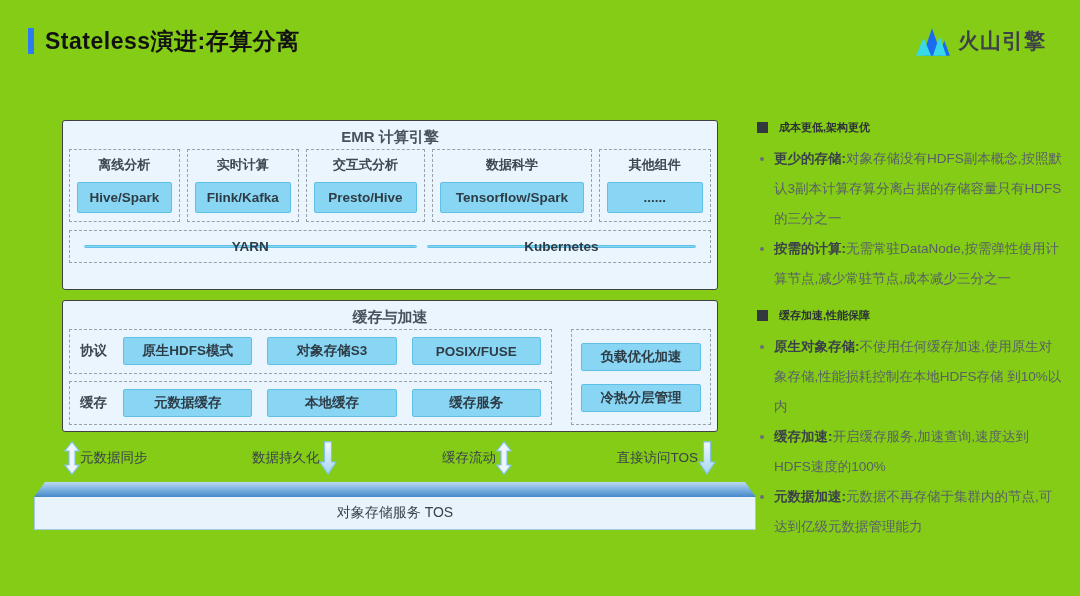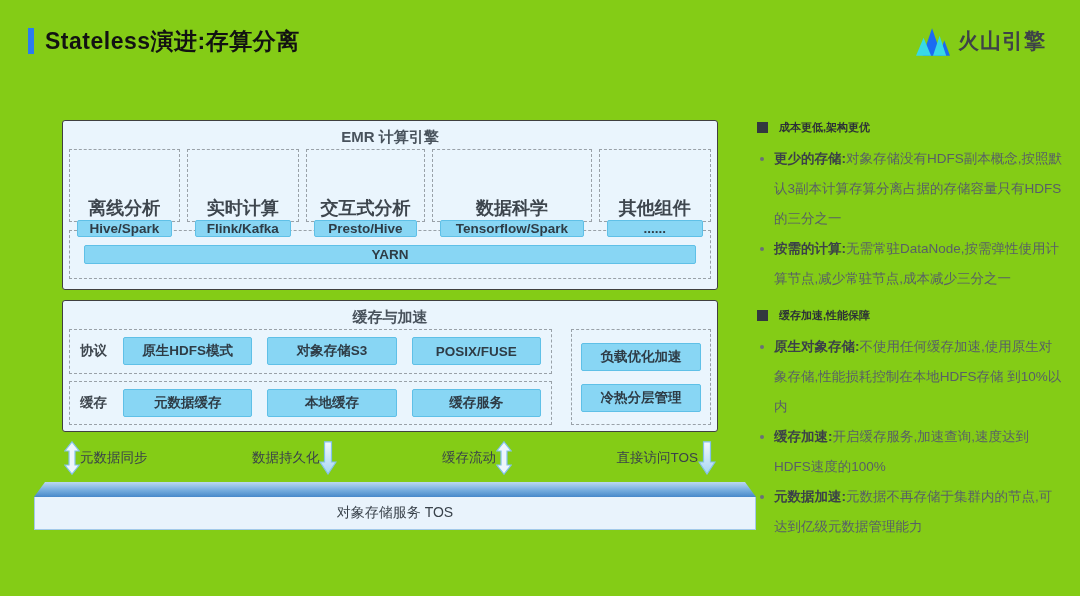--- a/index.html
+++ b/index.html
@@ -22,23 +22,23 @@
   .panel-title { font-size:15px; color:#48525c; text-align:center; line-height:25px; }
   .dashed { border:1px dashed #99a1a8; }
   .chip { background:#88d6f4; border:1px solid #5fc0e7; border-radius:2px;
           display:flex; align-items:center; justify-content:center;
           font-size:13.5px; color:#2e3c46; }
 
   .emr { height:170px; padding:3px 6px 9px; }
   .components-row { display:flex; gap:7px; height:73px; }
   .comp { display:flex; flex-direction:column; align-items:center;
           justify-content:space-between; padding:6px 7px 8px; }
-  .comp-label { font-size:18px; color:#3e464e;margin-top:40px; }
+  .comp-label { font-size:13px; color:#3e464e; }
   .comp .chip { width:100%; height:31px; }
-  .scheduler-row { margin-top:8px; height:49px; display:flex; gap:10px; padding:14px; }
+  .scheduler-row { margin-top:8px; height:33px; display:flex; gap:10px; padding:14px; }
   .scheduler-row .chip { height:100%; }
 
   .cache { margin-top:10px; height:132px; padding:3px 6px 8px; }
   .cache-body { display:flex; gap:19px; height:96px; }
   .cache-left { flex:1; display:flex; flex-direction:column; gap:7px; }
   .cache-row { flex:1; display:flex; align-items:center; gap:15px; padding:0 10px; }
   .row-label { font-size:13.5px; color:#3e464e; flex:0 0 28px; }
   .cache-row .chip { flex:1; height:28px; }
   .cache-side { flex:0 0 140px; display:flex; flex-direction:column;
                 justify-content:center; gap:13px; padding:0 9px; }
@@ -110,20 +110,21 @@
           <span class="comp-label">数据科学</span>
           <div class="chip">Tensorflow/Spark</div>
         </div>
         <div class="dashed comp" style="flex:112">
           <span class="comp-label">其他组件</span>
           <div class="chip">......</div>
         </div>
       </div>
       <div class="dashed scheduler-row">
         <div class="chip" style="flex:344">YARN</div>
+        <div class="chip" style="flex:278">Kubernetes</div>
       </div>
     </div>
 
     <div class="panel cache">
       <div class="panel-title">缓存与加速</div>
       <div class="cache-body">
         <div class="cache-left">
           <div class="dashed cache-row">
             <span class="row-label">协议</span>
             <div class="chip">原生HDFS模式</div>

